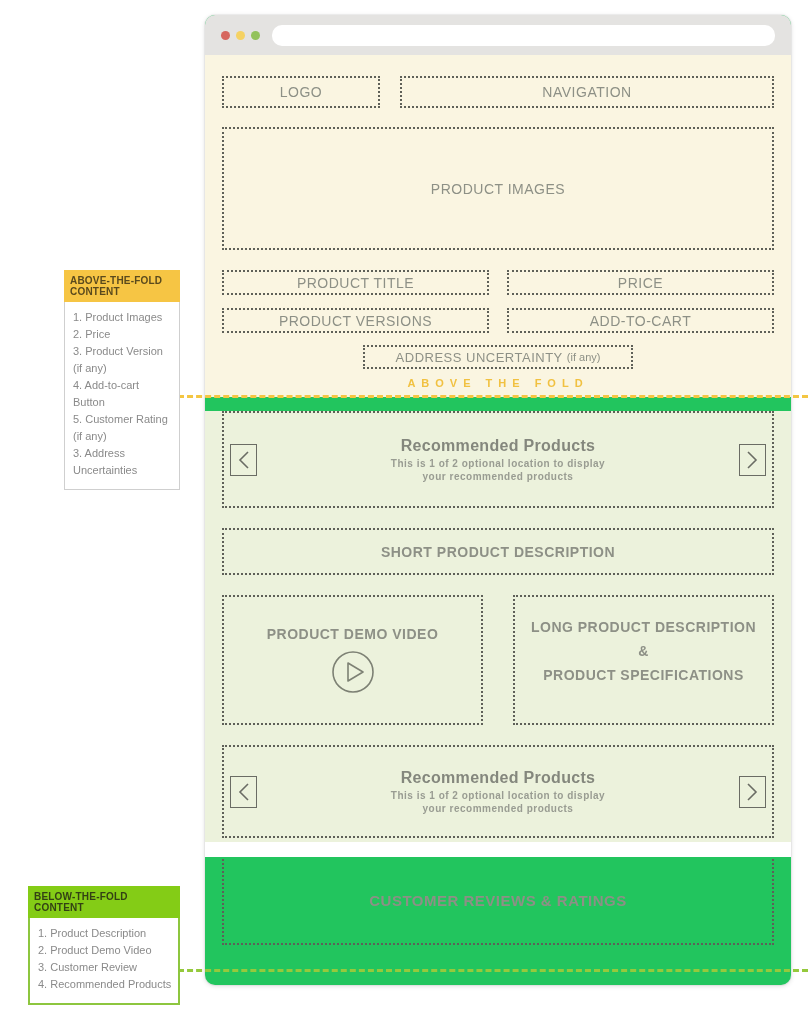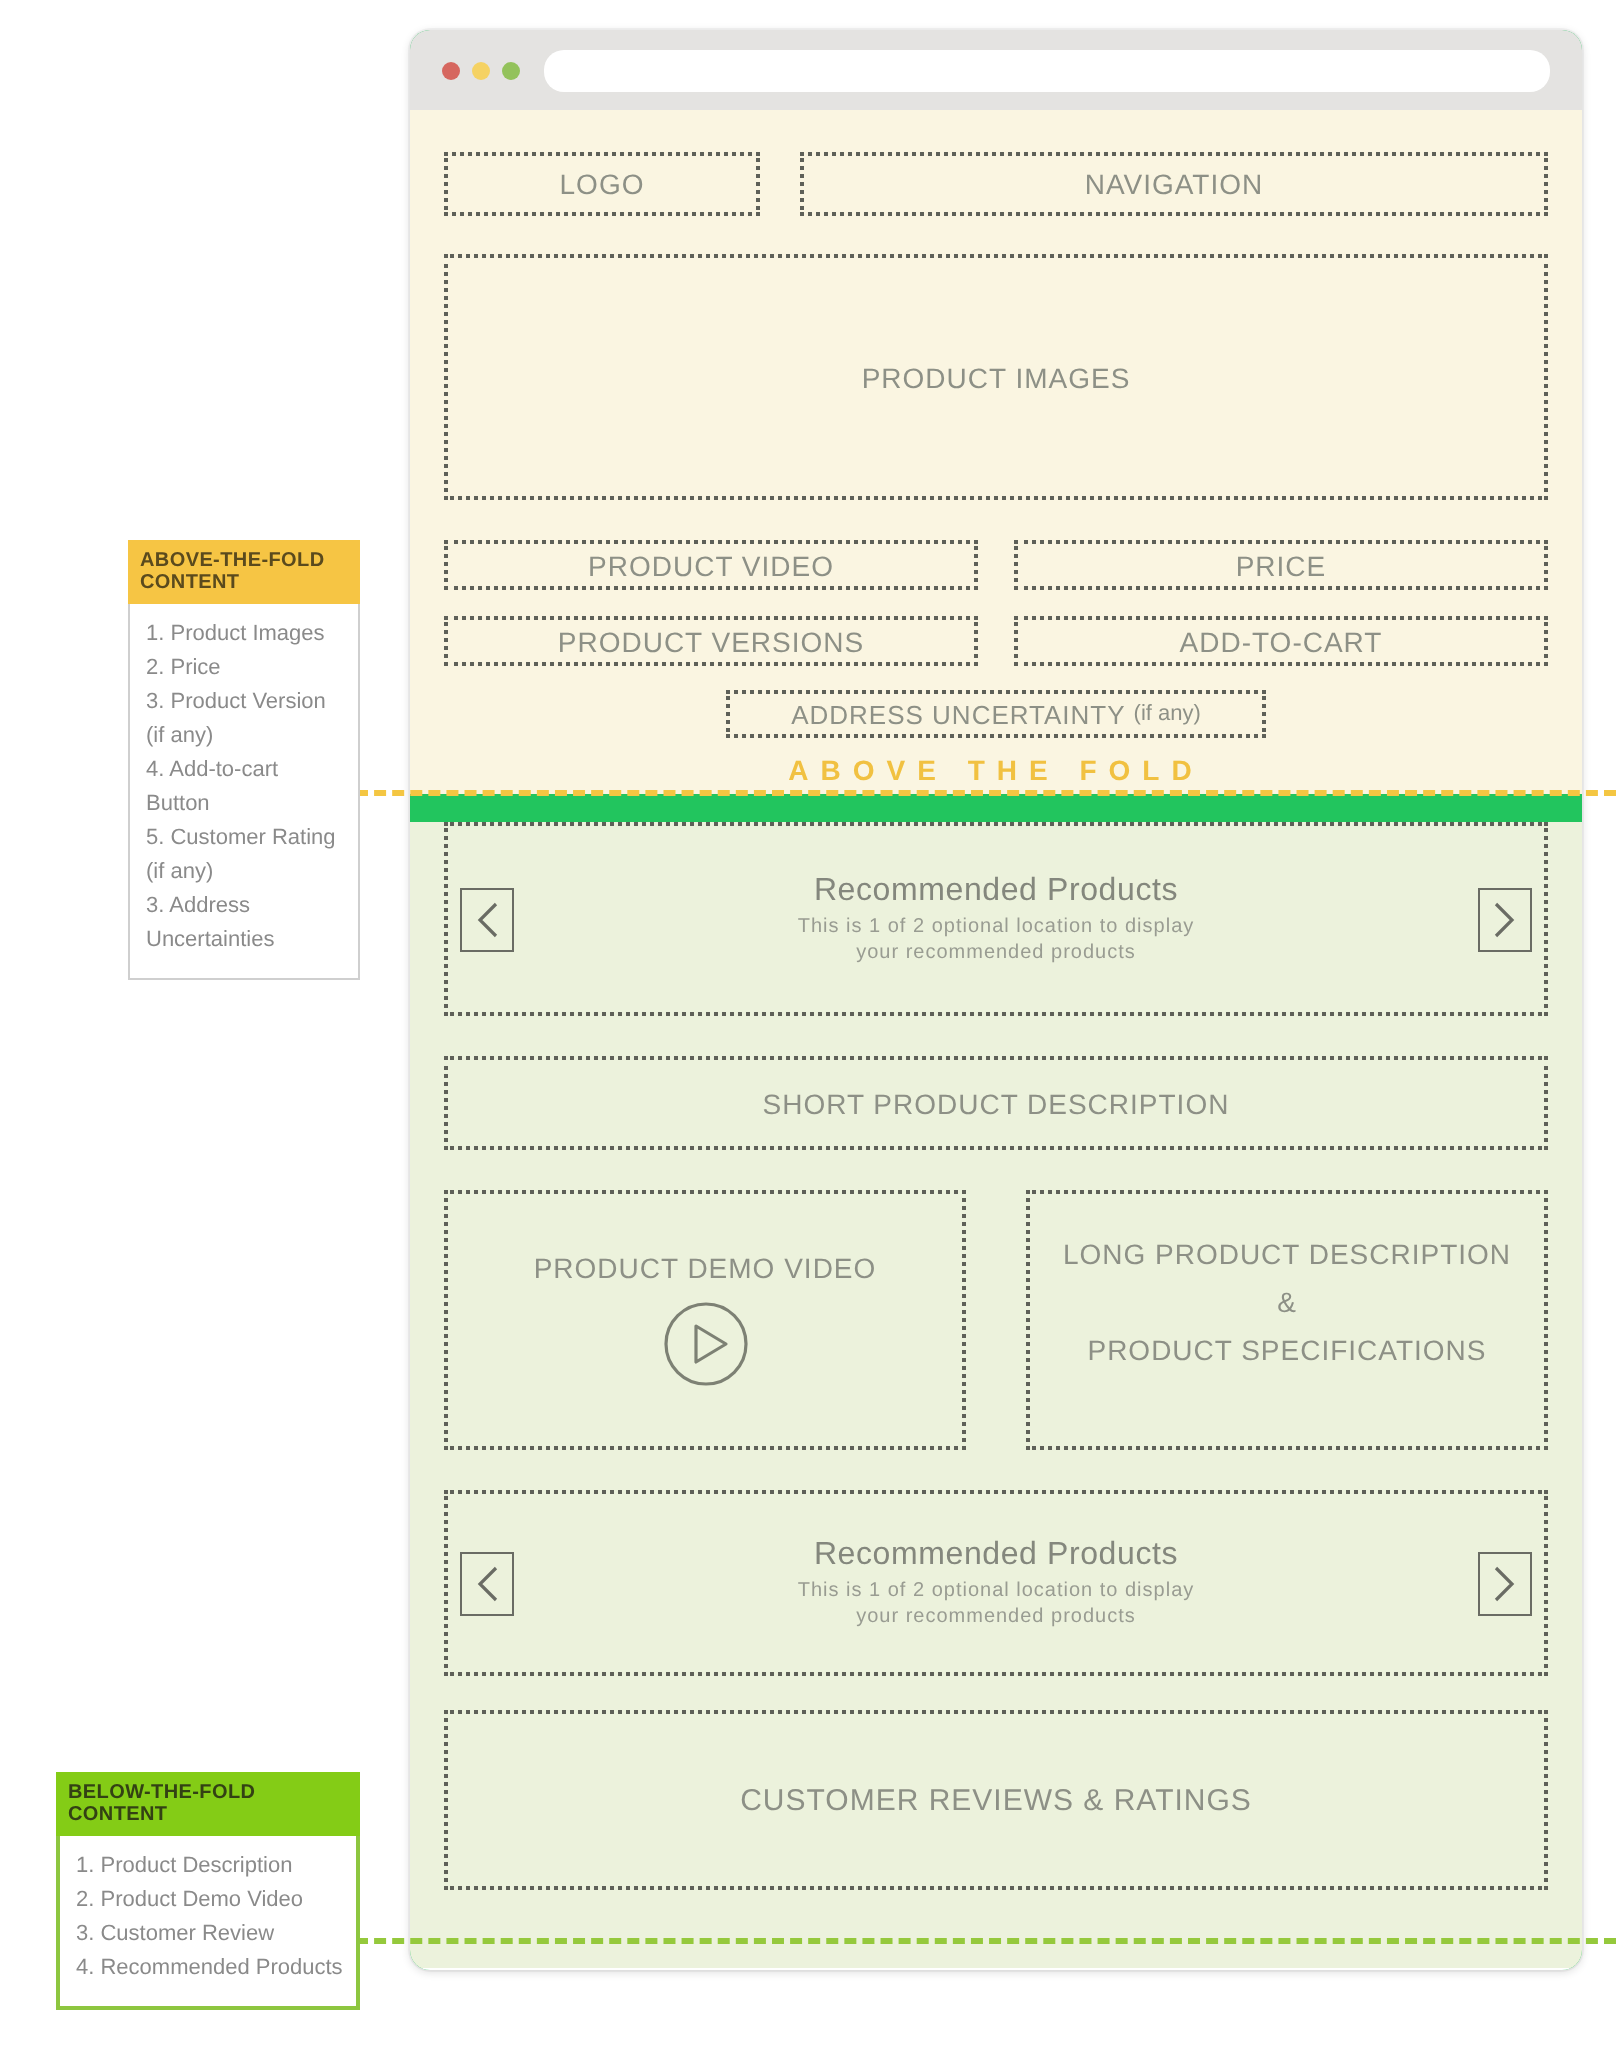--- a/index.html
+++ b/index.html
@@ -10,40 +10,40 @@
   .browser { position:absolute; left:205px; top:15px; width:586px; height:970px;
     background:#22c55e; border-radius:10px; overflow:hidden;
     box-shadow:0 1px 5px rgba(0,0,0,.14), 0 0 0 1px rgba(0,0,0,.04); }
   .chrome { height:40px; background:#e4e3e1; display:flex; align-items:center; padding:0 16px; }
   .dots { display:flex; gap:6px; margin-right:12px; }
   .dot { width:9px; height:9px; border-radius:50%; }
   .urlbar { flex:1; height:21px; background:#ffffff; border-radius:10px; }
 
   
   .section-above { height:342px; background:#faf5e1; padding:0 17px; }
-  .section-below { height:573px; background:#ecf2dc; padding:0 17px; }
+  .section-below { height:431px; background:#ecf2dc; padding:0 17px;font-weight:bold; }
   .section-bottom { height:15px; background:#ffffff; }
 
   
   .wbox { border:2px dotted #5e6058; color:#8d9086; text-align:center;
     display:flex; align-items:center; justify-content:center;
     font-size:14px; letter-spacing:.5px; }
 
   .row { display:flex; }
   .row1 { gap:20px; padding-top:21px; }
   .logo-box { width:158px; height:32px; }
   .nav-box { flex:1; height:32px; }
   .images-box { height:123px; margin-top:19px; }
   .row2 { gap:18px; margin-top:20px; }
   .row2 .wbox { flex:1; height:25px; }
   .row3 { gap:18px; margin-top:13px; }
   .row3 .wbox { flex:1; height:25px; }
   .address-box { width:270px; height:24px; margin:12px auto 0; font-size:13px; }
   .address-note { font-size:11px; margin-left:4px; letter-spacing:0; }
-  .fold-label { text-align:center; margin-top:8px; font-size:14px; font-weight:bold;
+  .fold-label { text-align:center; margin-top:8px; font-size:11px; font-weight:bold;
     letter-spacing:6px; color:#f1c141; }
 
   
   .rec-box { position:relative; height:97px; margin-top:14px;
     display:flex; flex-direction:column; align-items:center; justify-content:center; }
   .rec-box.second { height:93px; margin-top:20px; }
   .rec-title { font-size:16px; color:#84877d; letter-spacing:.3px; }
   .rec-sub { font-size:10px; color:#999c92; line-height:13px; margin-top:2px; }
   .arrow-btn { position:absolute; top:50%; transform:translateY(-50%);
     width:27px; height:32px; border:1px solid #6a6c64; display:flex;
@@ -100,21 +100,21 @@
         <span>NAVIGATION</span>
       </div>
     </div>
 
     <div class="wbox images-box">
       <span>PRODUCT IMAGES</span>
     </div>
 
     <div class="row row2">
       <div class="wbox">
-        <span>PRODUCT VIDEO</span>
+        <span>PRODUCT TITLE</span>
       </div>
       <div class="wbox">
         <span>PRICE</span>
       </div>
     </div>
 
     <div class="row row3">
       <div class="wbox">
         <span>PRODUCT VERSIONS</span>
       </div>

